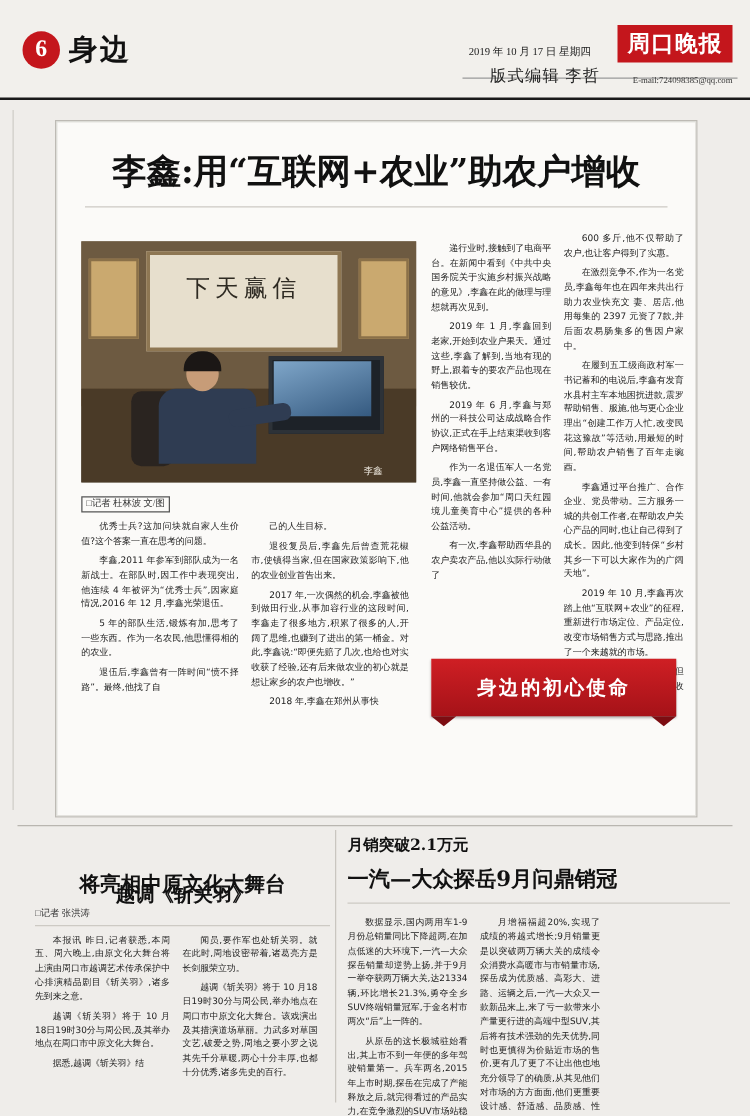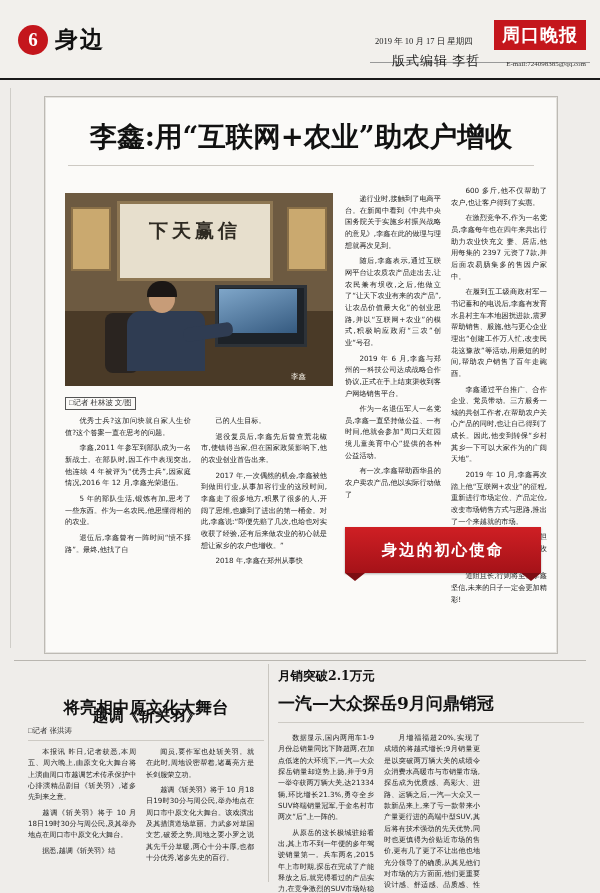--- a/index.html
+++ b/index.html
@@ -76,21 +76,21 @@
     background:linear-gradient(180deg,#7b6a52 0%,#6a5942 40%,#4b3f2e 100%);
     overflow:hidden;
   }
   .ph-wall{position:absolute;left:0;top:0;width:268px;height:118px;background:#6d5a41;}
   .ph-scroll{
     position:absolute;left:52px;top:8px;width:150px;height:74px;
     background:#e7dfcd;border:3px solid #8e7753;
   }
   .ph-scroll-txt{
     position:absolute;left:0;top:14px;width:100%;text-align:center;
-    font-size:19px;font-weight:bold;color:#2e2a22;letter-spacing:4px;
+    font-size:19px;font-weight:normal;color:#2e2a22;letter-spacing:4px;
     font-family:"DejaVu Serif",serif;
   }
   .ph-frame-l{position:absolute;left:6px;top:14px;width:36px;height:60px;background:#caa96f;border:2px solid #8a7048;}
   .ph-frame-r{position:absolute;right:6px;top:14px;width:36px;height:60px;background:#caa96f;border:2px solid #8a7048;}
   .ph-desk{position:absolute;left:0;top:118px;width:268px;height:75px;background:#4a3a27;}
   .ph-desk-top{position:absolute;left:0;top:118px;width:268px;height:14px;background:#6b5637;}
   .ph-monitor{position:absolute;left:150px;top:92px;width:86px;height:56px;background:#1d2228;border:3px solid #2d3238;}
   .ph-monitor-screen{position:absolute;left:154px;top:96px;width:78px;height:44px;background:linear-gradient(160deg,#7fa6c9,#355a80);}
   .ph-person-head{position:absolute;left:84px;top:92px;width:26px;height:28px;border-radius:50%;background:#c79c78;}
   .ph-person-hair{position:absolute;left:82px;top:88px;width:30px;height:16px;border-radius:14px 14px 0 0;background:#1b1715;}
@@ -233,33 +233,32 @@
       <p>退伍后,李鑫曾有一阵时间“愤不择路”。最终,他找了自</p>
     </div>
     <div class="col c2">
       <p>己的人生目标。</p>
       <p>退役复员后,李鑫先后曾查荒花椒市,使镇得当家,但在国家政策影响下,他的农业创业首告出来。</p>
       <p>2017 年,一次偶然的机会,李鑫被他到做田行业,从事加容行业的这段时间,李鑫走了很多地方,积累了很多的人,开阔了思维,也赚到了进出的第一桶金。对此,李鑫说:“即便先赔了几次,也给也对实收获了经验,还有后来做农业的初心就是想让家乡的农户也增收。”</p>
       <p>2018 年,李鑫在郑州从事快</p>
     </div>
     <div class="col c3">
       <p>递行业时,接触到了电商平台。在新闻中看到《中共中央国务院关于实施乡村振兴战略的意见》,李鑫在此的做理与理想就再次见到。</p>
-      <p>随后,李鑫表示,通过互联网平台让农质农产品走出去,让农民兼有坝收,之后,他做立了“让天下农业有来的农产品”,让农品价值最大化”的创业思路,并以“互联网+农业”的模式,积极响应政府“三农”创业“号召。</p>
+      <p>2019 年 1 月,李鑫回到老家,开始到农业户果天。通过这些,李鑫了解到,当地有现的野上,跟着专的要农产品也现在销售较优。</p>
       <p>2019 年 6 月,李鑫与郑州的一科技公司达成战略合作协议,正式在手上结束渠收到客户网络销售平台。</p>
       <p>作为一名退伍军人一名党员,李鑫一直坚持做公益、一有时间,他就会参加“周口天红园境儿童美育中心”提供的各种公益活动。</p>
       <p>有一次,李鑫帮助西华县的农户卖农产品,他以实际行动做了</p>
     </div>
     <div class="col c4">
       <p>600 多斤,他不仅帮助了农户,也让客户得到了实惠。</p>
       <p>在激烈竞争不,作为一名党员,李鑫每年也在四年来共出行助力农业快充文 妻、居店,他用每集的 2397 元资了7款,并后面农易肠集多的售因户家中。</p>
       <p>在履到五工级商政村军一书记蓄和的电说后,李鑫有发育水县村主车本地困扰进款,震罗帮助销售、服施,他与更心企业理出“创建工作万人忙,改变民花这豫故”等活动,用最短的时间,帮助农户销售了百年走豌酉。</p>
       <p>李鑫通过平台推广、合作企业、党员带动。三方服务一城的共创工作者,在帮助农户关心产品的同时,也让自己得到了成长。因此,他变到转保“乡村其乡一下可以大家作为的广阔天地”。</p>
       <p>2019 年 10 月,李鑫再次踏上他“互联网+农业”的征程,重新进行市场定位、产品定位,改变市场销售方式与思路,推出了一个来越就的市场。</p>
       <p>整终成达于创业的初心,但李鑫陪信,努力耕耘一定会有收获。</p>
-      <p>道阻且长,行则将至。李鑫坚信,未来的日子一定会更加精彩!</p>
     </div>
 
     <div class="red-banner">
       <span>身边的初心使命</span>
     </div>
     <div class="banner-tail"></div>
     <div class="banner-tail2"></div>
   </div>
 
   <div class="bot-divider"></div>

